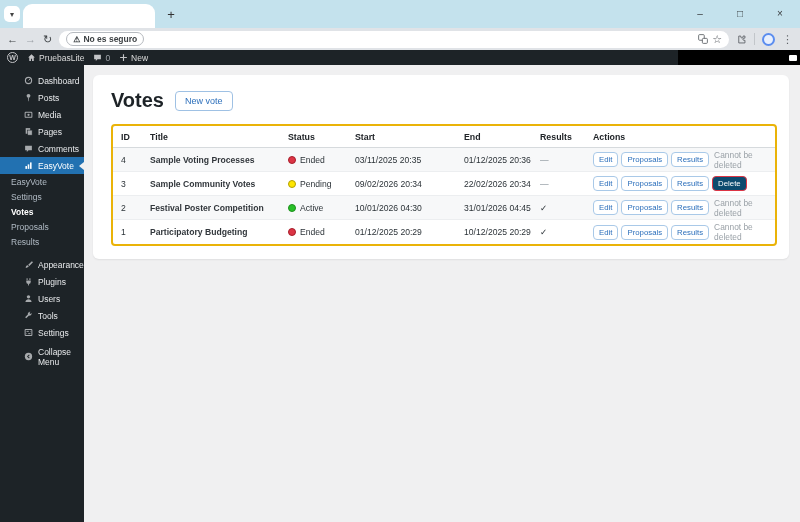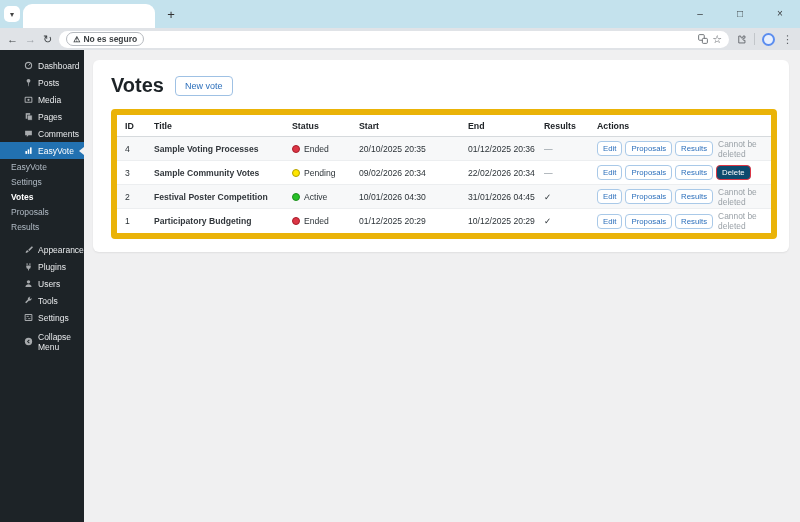--- a/index.html
+++ b/index.html
@@ -50,21 +50,21 @@
   .content { flex:1; background:#f0f0f1; padding:10px 11px 0 9px; overflow:hidden; }
   .card { background:#fff; border-radius:6px; box-shadow:0 1px 2px rgba(0,0,0,.07); padding:14px 12px 13px 18px; }
   .headrow { display:flex; align-items:center; gap:11px; }
   .page-title { font-size:20px; font-weight:bold; color:#1d2327; }
   .btn-new { background:#fff; border:1px solid #9fc1e4; color:#2c6fbb; font-size:9px; border-radius:4px; padding:4px 9px; font-family:inherit; }
 
   .embed-box { margin-top:11px; border:1px solid #e3e5e8; border-left:3px solid #2271b1; border-radius:2px; padding:6px 10px 7px; }
   .embed-note { font-size:8.8px; font-weight:bold; color:#2c3338; }
   .embed-code { display:inline-block; margin-top:3px; background:#eceef0; color:#1d2327; font-family:"Liberation Mono", monospace; font-size:8.3px; padding:1px 4px; }
 
-  .vtable { margin-top:12px; border:6px solid #eab308; border-radius:4px; overflow:hidden; }
+  .vtable { margin-top:12px; border:2px solid #eab308; border-radius:4px; overflow:hidden; }
   .trow { display:grid; grid-template-columns:29px 138px 67px 109px 76px 53px 1fr; align-items:center; padding:0 8px; }
   .thead { height:22px; border-bottom:1px solid #d6dadd; font-size:8.8px; font-weight:bold; color:#212529; }
   .tr { height:24px; font-size:8.6px; color:#2c3338; border-bottom:1px solid #eceef0; }
   .tr:last-child { border-bottom:none; }
   .tr.striped { background:#f7f8f9; }
   .cell-title { font-weight:bold; color:#32373c; }
   .status-cell { display:flex; align-items:center; gap:4px; }
   .dot { width:8px; height:8px; border-radius:50%; flex:none; }
   .res-dash { color:#8c959d; }
   .actions-cell { display:flex; align-items:center; gap:3px; }
@@ -113,20 +113,44 @@
     <span class="omni-ic">
       <svg width="11" height="11" viewBox="0 0 16 16">
           <path d="M4 3h3v1.2a1.6 1.6 0 0 0 3.2 0V3H13v3h-1.4a1.6 1.6 0 0 0 0 3.2H13V13H4z" fill="none" stroke="currentColor" stroke-width="1.3"></path>
         </svg>
     </span>
     <span class="tool-divider"></span>
     <span class="avatar"></span>
     <span class="omni-ic" style="font-size:11px;">⋮</span>
   </div>
 
+  <div class="adminbar">
+    <span class="wp-logo">W</span>
+    <span class="ab-item">
+      <svg width="9" height="9" viewBox="0 0 16 16">
+          <path d="M8 2 2 8h2v6h3v-4h2v4h3V8h2z" fill="#c3c4c7"></path>
+        </svg>
+      <span>PruebasLite</span>
+    </span>
+    <span class="ab-item">
+      <svg width="9" height="9" viewBox="0 0 16 16">
+          <path d="M2 3h12v8H8l-3 3v-3H2z" fill="#c3c4c7"></path>
+        </svg>
+      <span class="ab-count">0</span>
+    </span>
+    <span class="ab-item">
+      <svg width="9" height="9" viewBox="0 0 16 16">
+          <path d="M7 2h2v5h5v2H9v5H7V9H2V7h5z" fill="#c3c4c7"></path>
+        </svg>
+      <span>New</span>
+    </span>
+    <span class="ab-black">
+      <span class="rec-ic"></span>
+    </span>
+  </div>
 
   <div class="workspace">
 
     <div class="sidebar" id="sidebar">
         <div class="mi">
           <svg width="9" height="9" viewBox="0 0 16 16">
             <circle cx="8" cy="8" r="5.5" fill="none" stroke="currentColor" stroke-width="2"></circle>
             <path d="M8 8l3-3" stroke="currentColor" stroke-width="1.6"></path>
           </svg>
           <span>Dashboard</span>
@@ -244,21 +268,21 @@
               <div>Actions</div>
             </div>
           <div id="tbody">
               <div class="trow tr striped">
                 <div>4</div>
                 <div class="cell-title">Sample Voting Processes</div>
                 <div class="status-cell">
                   <span class="dot" style="background:#dc3545;border:1px solid #a71d2a"></span>
                   <span>Ended</span>
                 </div>
-                <div>20/10/2025 20:35</div>
+                <div>03/11/2025 20:35</div>
                 <div>01/12/2025 20:36</div>
                 <div class="res-dash">—</div>
                 <div class="actions-cell">
                   <button class="abtn">Edit</button>
                   <button class="abtn">Proposals</button>
                   <button class="abtn">Results</button>
                   <span class="no-del">Cannot be deleted</span>
                 </div>
               </div>
               <div class="trow tr">

